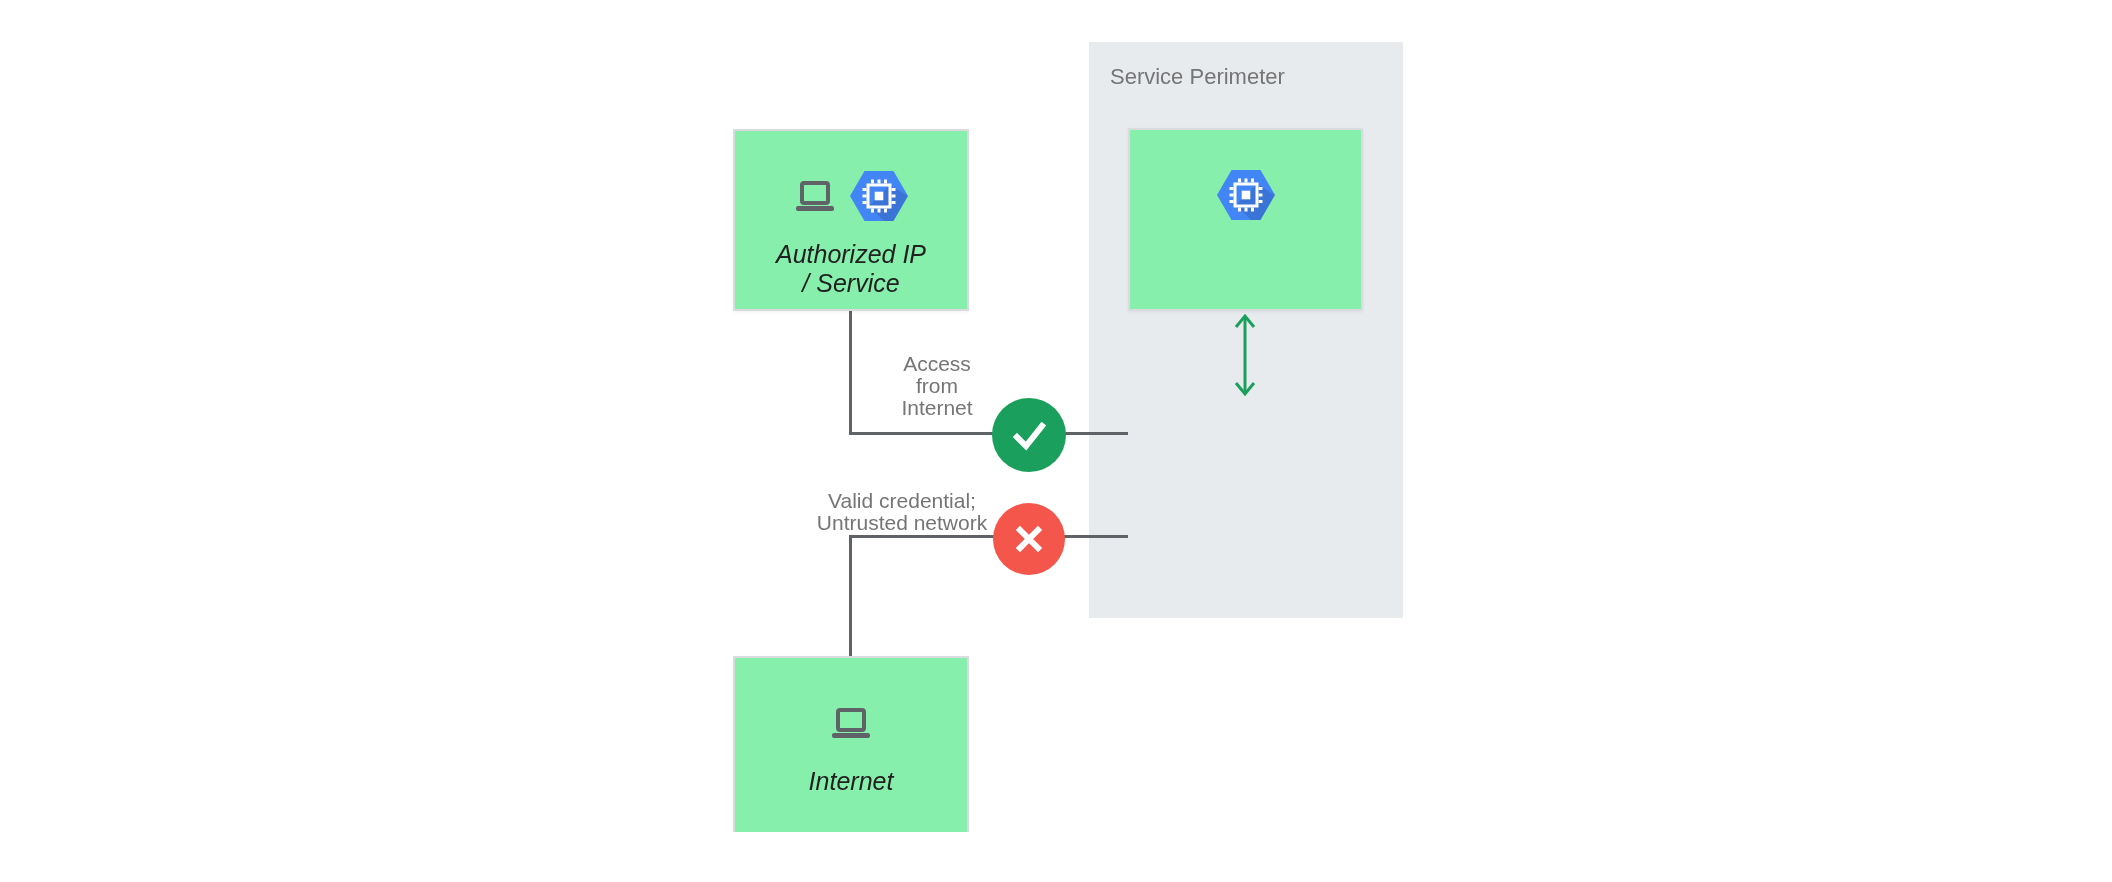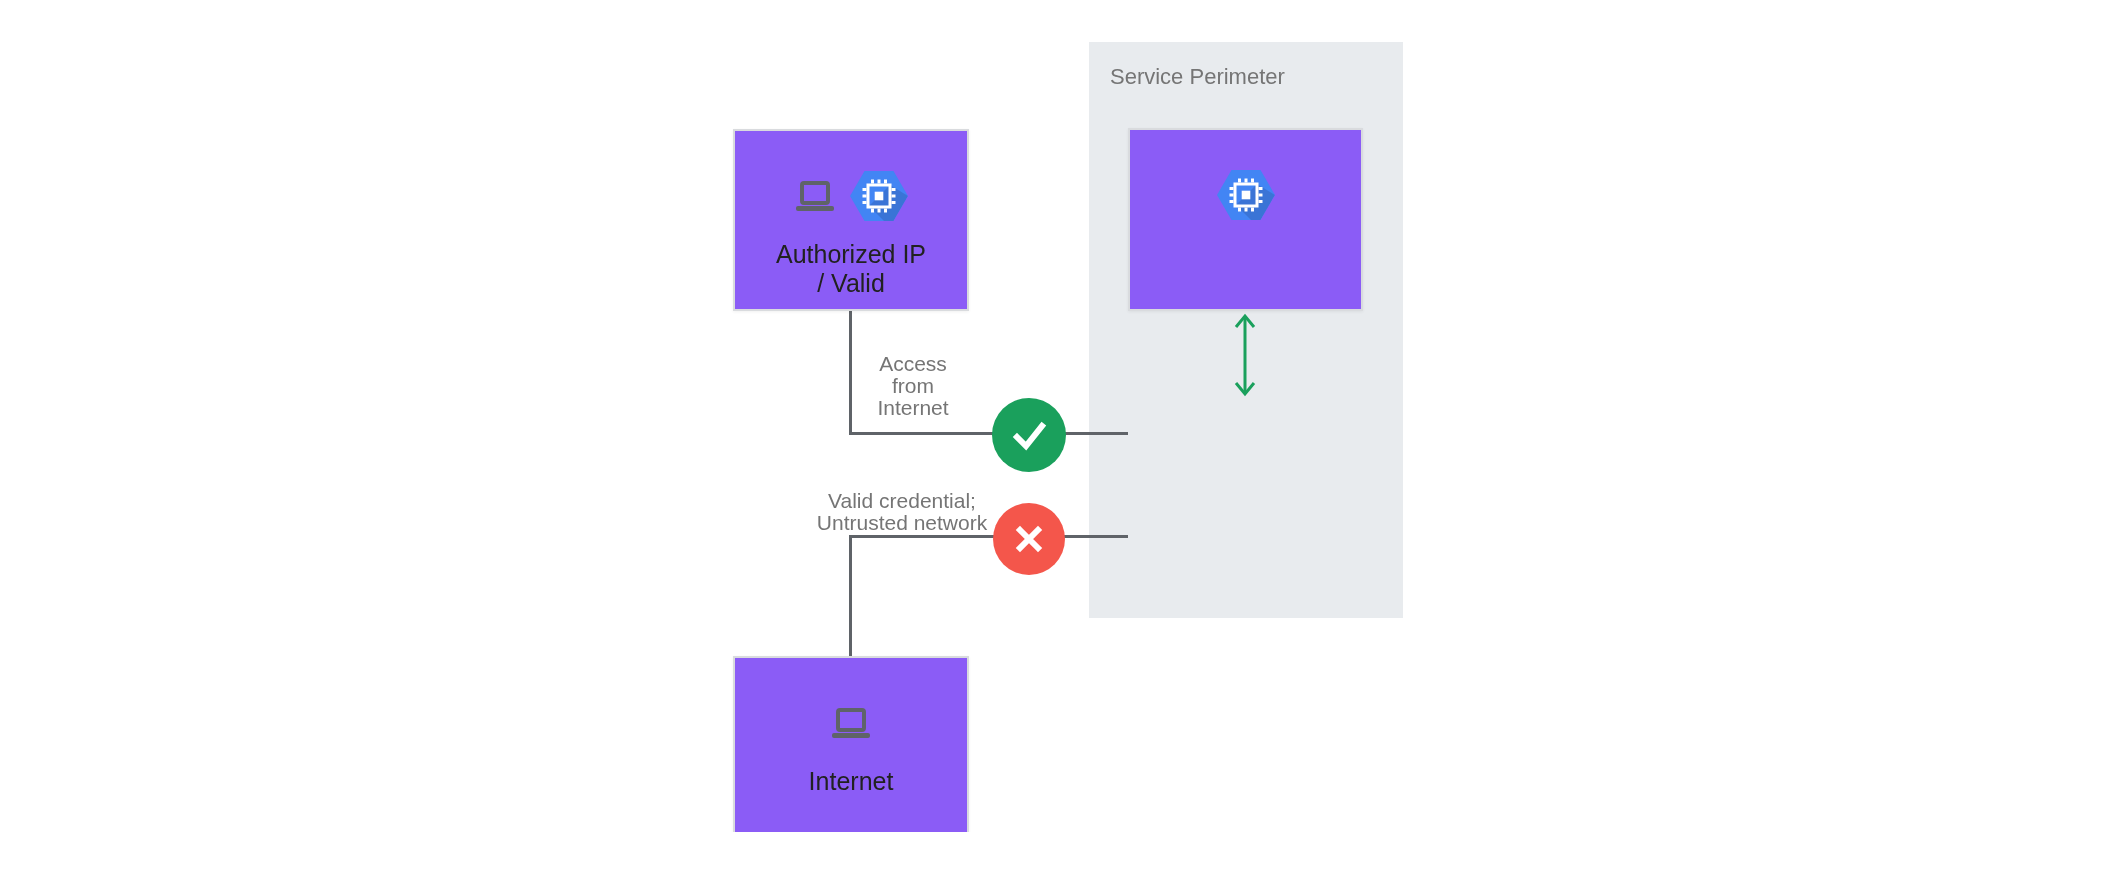--- a/index.html
+++ b/index.html
@@ -23,24 +23,25 @@
     position: absolute;
     left: 21px; top: 22px;
     font-size: 22px;
     color: var(--muted-text, #757575);
     white-space: nowrap;
   }
 
   
   .node {
     position: absolute;
-    background: #8b5cf6;
+    background: #86efac;
     border: 2px solid var(--node-border, #d9dbde);
     box-sizing: border-box;
     box-shadow: 0 1px 3px rgba(0,0,0,0.06);
+    font-style: italic;
   }
   #node-auth-ip   { left: 733px;  top: 129px; width: 236px; height: 182px; }
   #node-auth-nw   { left: 1128px; top: 128px; width: 235px; height: 183px; }
   #node-data-gcp  { left: 1128px; top: 395px; width: 235px; height: 183px; }
   #node-internet  { left: 733px;  top: 656px; width: 236px; height: 185px; }
 
   .node-icons {
     position: absolute;
     left: 0; right: 0; top: 36px; height: 58px;
     display: flex; align-items: center; justify-content: center;
@@ -75,21 +76,21 @@
   #perimeter-arrow { position: absolute; left: 1232px; top: 312px; }
 
   
   .edge-label {
     position: absolute;
     text-align: center;
     font-size: 21px;
     line-height: 22px;
     color: var(--muted-text, #757575);
   }
-  #label-access { left: 853px; top: 353px; width: 120px; }
+  #label-access { left: 853px; top: 353px; width: 120px; padding-left: 24px; }
   #label-denied { left: 790px; top: 490px; width: 224px; }
 
   .hex-fill { fill: var(--gcp-blue, #4285f4); }
   .hex-glyph { fill: #ffffff; }
   .hex-glyph-stroke { stroke: #ffffff; fill: none; }
   .laptop-stroke { stroke: var(--connector, #5f6368); fill: none; }
   .laptop-fill { fill: var(--connector, #5f6368); }
   .arrow-stroke { stroke: var(--allowed-green, #1aa05c); fill: none; }
 </style>
 </head>
@@ -139,21 +140,21 @@
             <line x1="12.5" y1="25" x2="16.5" y2="25"></line>
             <line x1="12.5" y1="31.5" x2="16.5" y2="31.5"></line>
           <line x1="41.5" y1="18.5" x2="45.5" y2="18.5"></line>
             <line x1="41.5" y1="25" x2="45.5" y2="25"></line>
             <line x1="41.5" y1="31.5" x2="45.5" y2="31.5"></line>
         </g>
       </svg>
     </div>
     <div class="node-label">
       <div>Authorized IP</div>
-      <div>/ Valid</div>
+      <div>/ Service</div>
     </div>
   </div>
 
   <div class="node" id="node-auth-nw">
     <div class="node-icons">
       <svg width="58" height="50" viewBox="0 0 58 50">
         <defs>
             <clipPath id="hexclip2">
               <polygon points="14.5,0 43.5,0 58,25 43.5,50 14.5,50 0,25"></polygon>
             </clipPath>

